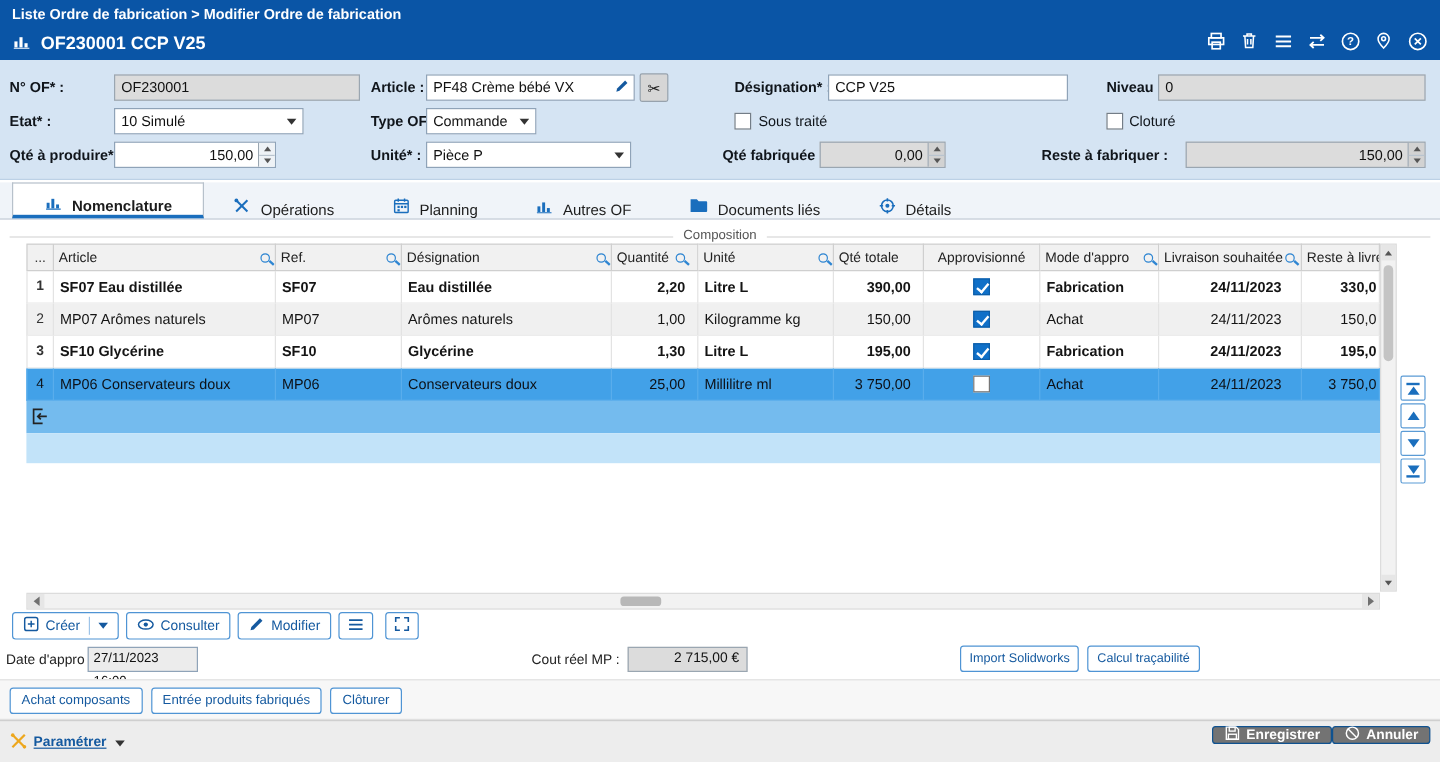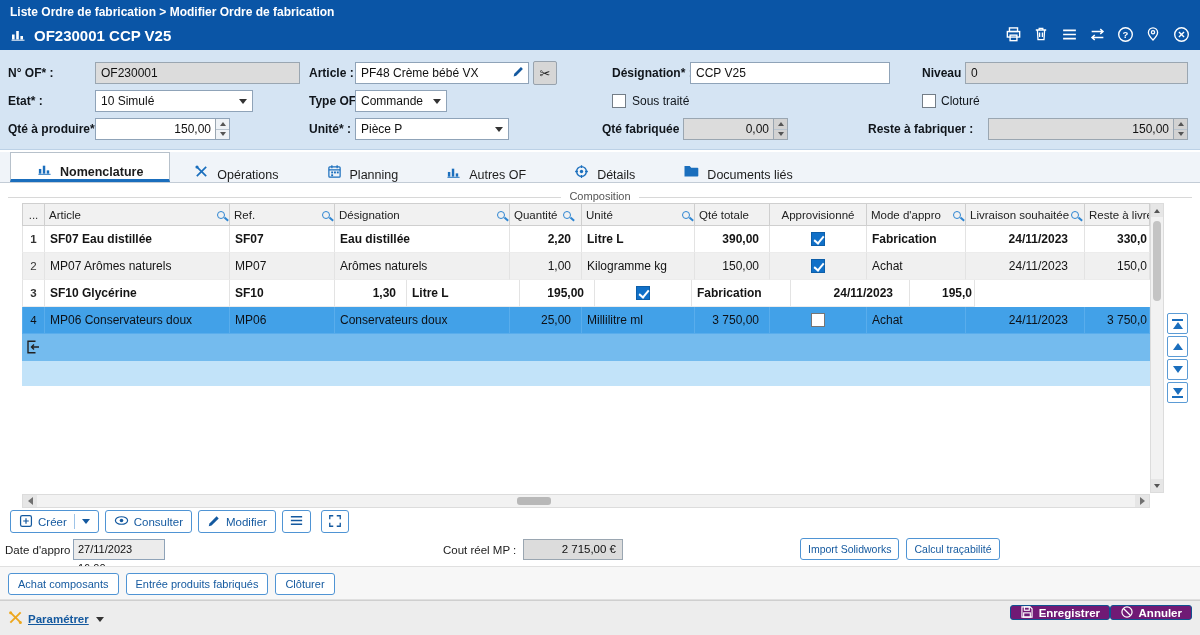--- a/index.html
+++ b/index.html
@@ -107,21 +107,21 @@
   
   .strip{position:absolute;top:566px;left:0;width:1200px;height:34px;background:#f7f7f7;border-top:1px solid #e0e0e0;border-bottom:1px solid #e0e0e0}
   .strip-btns{position:absolute;left:8px;top:6px;display:flex;gap:7px}
   .abtn{height:22px;background:#fff;border:1px solid #4f94d4;border-radius:3px;color:#14599f;font-size:11px;display:flex;align-items:center;padding:0 9px;cursor:pointer;white-space:nowrap}
 
   
   .footer{position:absolute;top:600px;left:0;width:1200px;height:35px;background:#ededed;border-top:1px solid #cfcfcf}
   .parametrer{position:absolute;left:8px;top:9px;display:flex;align-items:center;gap:5px;cursor:pointer}
   .parametrer .ptext{color:#14599f;font-weight:bold;font-size:11.5px;text-decoration:underline}
   .pcaret{width:0;height:0;border-left:4px solid transparent;border-right:4px solid transparent;border-top:5px solid #333;margin-left:2px}
-  .btn-primary{position:absolute;top:4px;height:15px;background:#701a75;border:1px solid #0f5290;border-radius:3px;color:#fff;font-weight:bold;font-size:11.5px;display:flex;align-items:center;gap:5px;padding:0 9px;cursor:pointer;white-space:nowrap}
+  .btn-primary{position:absolute;top:4px;height:15px;background:#737373;border:1px solid #0f5290;border-radius:3px;color:#fff;font-weight:bold;font-size:11.5px;display:flex;align-items:center;gap:5px;padding:0 9px;cursor:pointer;white-space:nowrap}
   .btn-save{right:90px}
   .btn-cancel{right:8px}
 </style>
 </head>
 <body>
 
 <div class="app">
 
   <div class="topbar">
     <div class="breadcrumb">Liste Ordre de fabrication &gt; Modifier Ordre de fabrication</div>
@@ -233,21 +233,21 @@
       <span class="spin">
           <div>
             <span class="t-up"></span>
           </div>
           <div>
             <span class="t-down"></span>
           </div>
         </span>
     </div>
     <div class="flabel" style="top:68px;left:309px">Unité* :</div>
-    <div class="fbox" style="top:68px;left:355px;width:154px;padding-right:16px">
+    <div class="fbox" style="top:68px;left:355px;width:171px;padding-right:16px">
       <span>Pièce P</span>
       <span class="sel-caret"></span>
     </div>
     <div class="flabel" style="top:68px;left:602px">Qté fabriquée :</div>
     <div class="fbox dis numv" style="top:68px;left:683px;width:105px">
       <span>0,00</span>
       <span class="spin">
           <div>
             <span class="t-up"></span>
           </div>
@@ -312,34 +312,34 @@
             <g fill="#1a6ebd">
               <rect x="2" y="8.5" width="2.6" height="5"></rect>
               <rect x="6.2" y="5" width="2.6" height="8.5"></rect>
               <rect x="10.4" y="10" width="2.6" height="3.5"></rect>
             </g>
             <path d="M1.5 14.2h13" stroke="#1a6ebd" stroke-width="1"></path>
           </svg></span>
       <span>Autres OF</span>
     </div>
     <div class="tab">
+      <span><svg viewBox="0 0 16 16" width="16" height="16">
+            <path d="M1.5 3h5.2l1.5 1.8h6.3a.8.8 0 0 1 .8.8v7.2a.8.8 0 0 1-.8.8H1.5z" fill="#1a6ebd"></path>
+          </svg></span>
+      <span>Documents liés</span>
+    </div>
+    <div class="tab">
       <span><svg viewBox="0 0 16 16" width="15" height="15">
             <g fill="none" stroke="#1a6ebd" stroke-width="1.4">
               <circle cx="8" cy="8" r="5.2"></circle>
               <path d="M8 1.2v3M8 11.8v3M1.2 8h3M11.8 8h3"></path>
             </g>
             <circle cx="8" cy="8" r="1.8" fill="#1a6ebd"></circle>
           </svg></span>
       <span>Détails</span>
-    </div>
-    <div class="tab">
-      <span><svg viewBox="0 0 16 16" width="16" height="16">
-            <path d="M1.5 3h5.2l1.5 1.8h6.3a.8.8 0 0 1 .8.8v7.2a.8.8 0 0 1-.8.8H1.5z" fill="#1a6ebd"></path>
-          </svg></span>
-      <span>Documents liés</span>
     </div>
   </div>
 
   <div class="comp-line"></div>
   <div class="comp-legend"><span>Composition</span></div>
 
   <div class="tablewrap">
     <div class="thead">
       <div class="hcell c0">
           <span>...</span>
@@ -412,20 +412,21 @@
         </div>
       <div class="cell c8">Achat</div>
       <div class="cell c9">24/11/2023</div>
       <div class="cell c10">150,0</div>
     </div>
 
     <div class="trow bold">
       <div class="cell c0">3</div>
       <div class="cell c1">SF10 Glycérine</div>
       <div class="cell c2">SF10</div>
+      <div class="cell c3">Glycérine</div>
       <div class="cell c4">1,30</div>
       <div class="cell c5">Litre L</div>
       <div class="cell c6">195,00</div>
       <div class="cell c7">
           <span class="tcb checked"></span>
         </div>
       <div class="cell c8">Fabrication</div>
       <div class="cell c9">24/11/2023</div>
       <div class="cell c10">195,0</div>
     </div>

